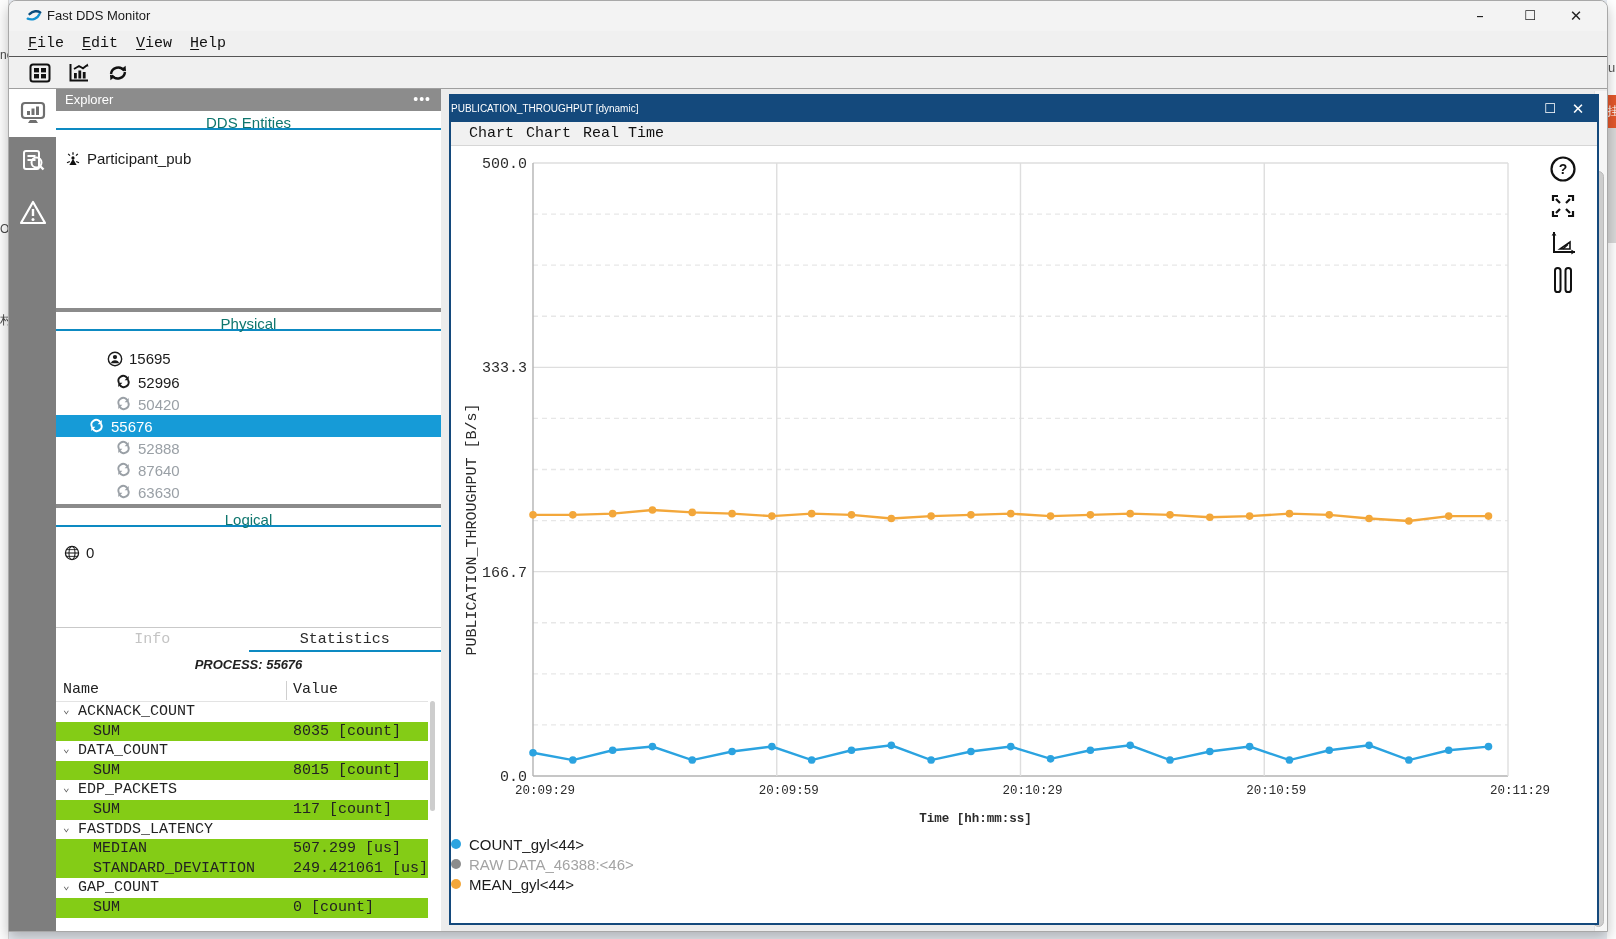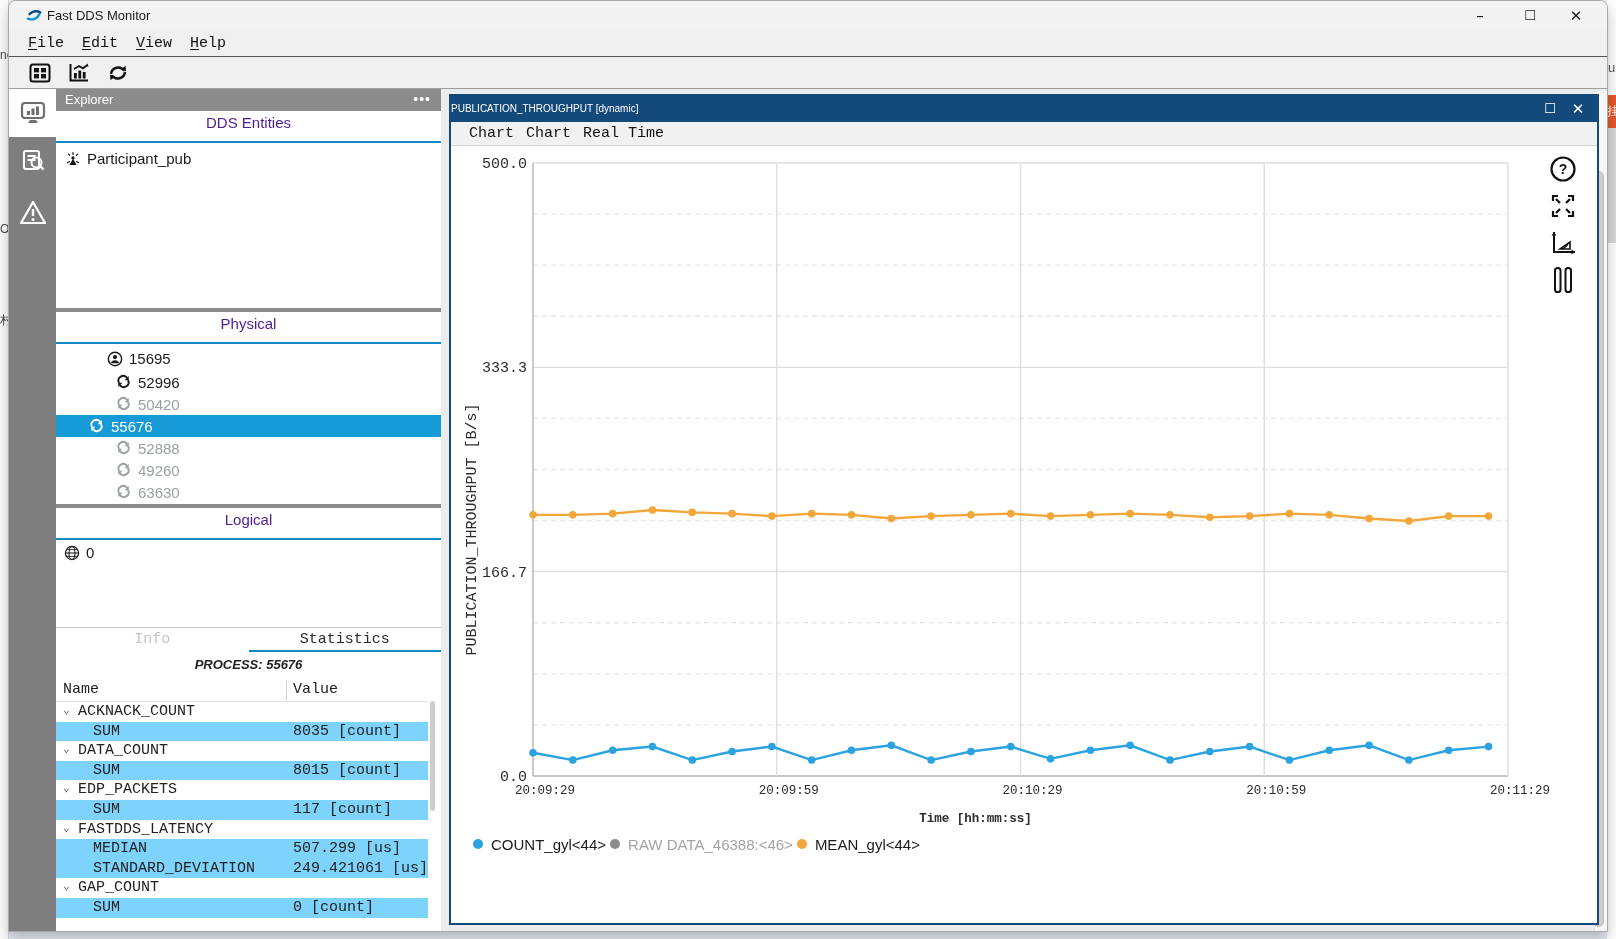--- a/index.html
+++ b/index.html
@@ -33,60 +33,60 @@
 
   
   .tabstrip { left:0; top:88px; width:47px; height:844px; background:#7e7e7e; }
   .sidetab { position:absolute; left:0; width:47px; height:48px; display:flex; align-items:center; justify-content:center; }
   .sidetab.active { background:#ffffff; }
 
   
   .explorer { left:47px; top:88px; width:385px; height:844px; background:#ffffff; }
   .exp-header { position:absolute; left:0; top:0; width:100%; height:22px; background:#8c8c8c; color:#fff; font-size:13px; line-height:22px; padding-left:9px; }
   .exp-dots { position:absolute; right:10px; top:0; height:22px; line-height:20px; color:#fff; font-size:14px; letter-spacing:1px; }
-  .sec-title { position:absolute; left:0; width:100%; height:32px; background:#fff; text-align:center; font-size:15px; color:#4c1d95; line-height:24px; border-bottom:2px solid #0d8ac2; }
+  .sec-title { position:absolute; left:0; width:100%; height:19px; background:#fff; text-align:center; font-size:15px; color:#0f766e; line-height:24px; border-bottom:2px solid #0d8ac2; }
   .sec-div { position:absolute; left:0; width:100%; height:4px; background:#8b8b8b; }
   .tree-row { position:absolute; left:0; width:100%; height:22px; display:flex; align-items:center; gap:6px; font-size:15px; color:#1b1b1b; }
   .tree-row.dim { color:#9aa0a6; }
   .tree-row.selected { background:#169bd7; color:#ffffff; }
   .picon { width:16px; height:16px; flex:0 0 auto; display:flex; }
 
   .it-tabs { position:absolute; left:0; width:100%; height:24px; border-top:1px solid #c9c9c9; font-family:"Liberation Mono",monospace; font-size:15px; }
   .it-tab { position:absolute; top:0; width:50%; height:24px; text-align:center; line-height:24px; }
   .it-tab.info { left:0; color:#c4c4c4; }
   .it-tab.stats { left:50%; color:#2b2b2b; border-bottom:2px solid #0d8ac2; }
   .proc-label { position:absolute; left:0; width:100%; text-align:center; font-size:13px; font-style:italic; font-weight:bold; color:#222; }
 
   .stats-table { position:absolute; left:0; width:372px; font-family:"Liberation Mono",monospace; font-size:15px; color:#222; }
   .st-header { position:relative; height:23px; border-bottom:1px solid #e3e3e3; }
   .st-header .cdiv { position:absolute; left:230px; top:2px; width:1px; height:19px; background:#cfcfcf; }
   .st-name-h { position:absolute; left:7px; top:2px; } .st-value-h { position:absolute; left:237px; top:2px; }
   .st-row { position:relative; height:19.6px; line-height:19.6px; background:#fff; white-space:nowrap; }
-  .st-row.shaded { background:#7dd3fc;text-decoration:underline; }
+  .st-row.shaded { background:#84cc16;text-decoration:underline; }
   .st-row .caret { position:absolute; left:7px; top:-1px; color:#555; font-size:11px; }
   .st-row .nm { position:absolute; } .st-row .vl { position:absolute; left:237px; }
   .stats-scroll { position:absolute; left:374px; width:5px; border-radius:3px; background:#cdcdcd; }
 
   
   .mdi { left:432px; top:88px; width:1168px; height:844px; background:#ececec; }
   .mdi-scroll-track { position:absolute; right:2px; top:2px; width:13px; height:840px; background:#f6f6f6; border-left:1px solid #e2e2e2; }
   .mdi-scroll-thumb { position:absolute; right:3px; top:80px; width:11px; height:756px; background:#cdcdcd; border:1px solid #b9b9b9; border-radius:6px; }
 
   .chartwin { position:absolute; left:8px; top:5px; width:1150px; height:831px; background:#ffffff; border:2px solid #14497c; }
   .cw-titlebar { position:absolute; left:0; top:0; width:100%; height:26px; background:#14497c; color:#fff; }
   .cw-title { position:absolute; width:100%; text-align:left; line-height:26px; font-size:10px; }
   .cw-ctrl { position:absolute; top:0; height:26px; width:30px; text-align:center; line-height:26px; color:#fff; font-size:13px; font-family:"DejaVu Sans",sans-serif; }
   .cw-ctrl.max { right:32px; } .cw-ctrl.close { right:4px; font-size:15px; }
   .cw-menubar { position:absolute; left:0; top:26px; width:100%; height:24px; background:#f1f1f1; border-bottom:1px solid #d6d6d6; display:flex; align-items:center; gap:2px; padding-left:13px; font-family:"Liberation Mono",monospace; font-size:15px; color:#111; }
   .cw-menubar .mi { padding:0 5px; }
   .cw-body { position:absolute; left:0; top:50px; width:1146px; height:777px; background:#fff; }
   #chart-svg { position:absolute; left:0; top:0; }
   .cw-tools { position:absolute; right:14px; top:8px; width:40px; display:flex; flex-direction:column; align-items:center; gap:7px; }
   .cw-tool { width:30px; height:30px; display:flex; align-items:center; justify-content:center; }
-  .legend { position:absolute; left:22px; top:690px; display:flex; flex-direction:row; gap:4px; font-size:15px; }
+  .legend { position:absolute; left:0; top:690px; display:flex; flex-direction:column; gap:4px; font-size:15px; }
   .leg-item { display:flex; align-items:center; gap:8px; height:16px; color:#1b1b1b; }
   .leg-item.dim { color:#a3a3a3; }
   .leg-dot { width:10px; height:10px; border-radius:50%; flex:0 0 auto; }
 </style>
 </head>
 <body>
 
 <div class="screen">
 
   <div class="abs bg-left" id="bg-left">
@@ -261,21 +261,21 @@
           </div>
           <div class="tree-row dim" style="top: 370px; padding-left: 60px;">
             <span class="picon">
               <svg width="15" height="15" viewBox="0 0 16 16">
                 <path d="M3.2 9.6 A4.8 4.8 0 0 1 12 4.6" fill="none" stroke="currentColor" stroke-width="2.2"></path>
                 <path d="M13.6 2.2 v4.4 h-4.4 z" fill="currentColor"></path>
                 <path d="M12.8 6.4 A4.8 4.8 0 0 1 4 11.4" fill="none" stroke="currentColor" stroke-width="2.2"></path>
                 <path d="M2.4 13.8 v-4.4 h4.4 z" fill="currentColor"></path>
               </svg>
             </span>
-            <span>49260</span>
+            <span>87640</span>
           </div>
           <div class="tree-row dim" style="top: 392px; padding-left: 60px;">
             <span class="picon">
               <svg width="15" height="15" viewBox="0 0 16 16">
                 <path d="M3.2 9.6 A4.8 4.8 0 0 1 12 4.6" fill="none" stroke="currentColor" stroke-width="2.2"></path>
                 <path d="M13.6 2.2 v4.4 h-4.4 z" fill="currentColor"></path>
                 <path d="M12.8 6.4 A4.8 4.8 0 0 1 4 11.4" fill="none" stroke="currentColor" stroke-width="2.2"></path>
                 <path d="M2.4 13.8 v-4.4 h4.4 z" fill="currentColor"></path>
               </svg>
             </span>

